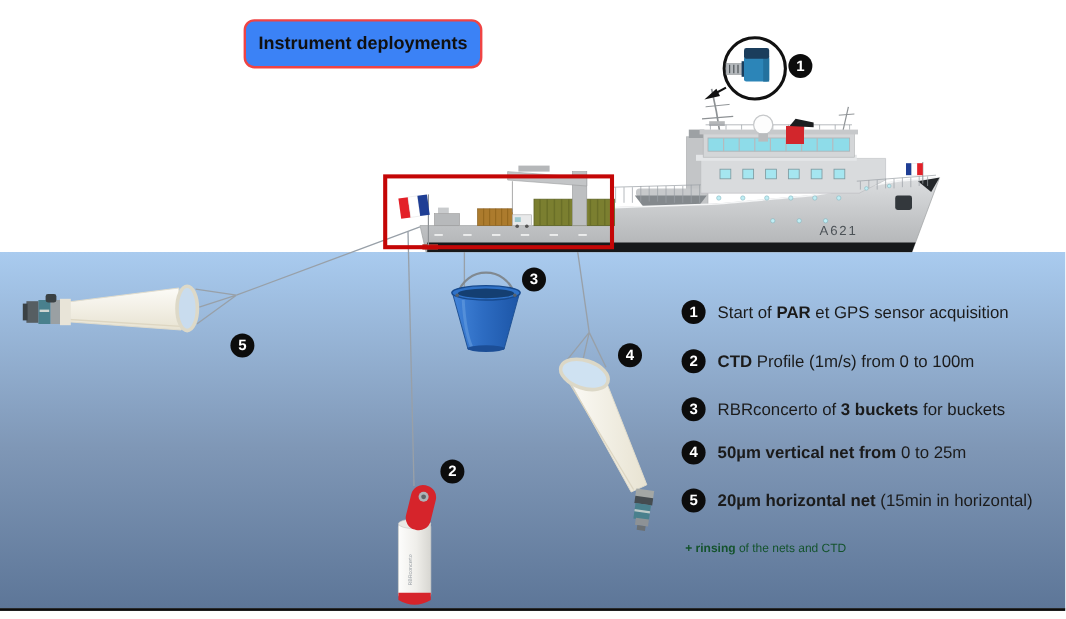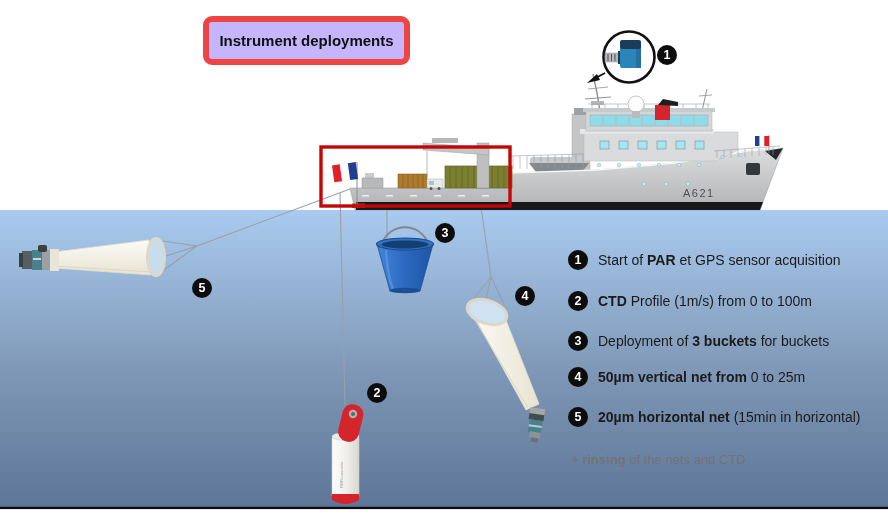--- a/index.html
+++ b/index.html
@@ -1,29 +1,29 @@
 <!DOCTYPE html>
 <html><head>
 <meta charset="utf-8">
 <style>
   html,body{margin:0;padding:0;background:#ffffff}
   .stage{position:relative;width:888px;height:516px;background:#ffffff;overflow:hidden;
          font-family:"Liberation Sans",sans-serif;}
   .abs{position:absolute;}
   svg.scene{position:absolute;left:0;top:0;display:block;}
   svg text{font-family:"Liberation Sans",sans-serif;}
-  .title-box{left:203px;top:16px;width:195px;height:37px;background:#c4b5fd;border:6px solid #ef4444;
+  .title-box{left:203px;top:16px;width:195px;height:37px;background:#3b82f6;border:2px solid #ef4444;
              border-radius:9px;display:flex;align-items:center;justify-content:center;
              font-weight:bold;font-size:15px;color:#101010;}
   .badge{width:20px;height:20px;border-radius:50%;background:#0c0c0c;color:#fff;
          font-size:12.5px;font-weight:bold;display:flex;align-items:center;justify-content:center;
          line-height:1;flex:0 0 auto;}
   .legend-row{left:568px;display:flex;align-items:center;gap:10px;}
   .legend-text{font-size:14px;color:#1b1b1b;white-space:nowrap;}
-  .legend-footer{left:571px;top:452px;font-size:13px;color:#737373;white-space:nowrap;}
+  .legend-footer{left:571px;top:452px;font-size:10px;color:#14532d;white-space:nowrap;}
   .hull-code{left:683px;top:167px;font-size:11px;color:#4b5156;letter-spacing:1.5px;font-weight:500;margin-top:20px;}
 </style>
 </head>
 <body>
 
 <div class="stage">
 
   <svg class="scene" width="888" height="516" viewBox="0 0 888 516">
     <defs>
       <linearGradient id="waterG" x1="0" y1="0" x2="0" y2="1">
@@ -270,21 +270,21 @@
   <div class="abs legend-row" style="top:250px">
     <span class="badge">1</span>
     <span class="legend-text"><span>Start of </span><b>PAR</b><span> et GPS sensor acquisition</span></span>
   </div>
   <div class="abs legend-row" style="top:291px">
     <span class="badge">2</span>
     <span class="legend-text"><span></span><b>CTD</b><span> Profile (1m/s) from 0 to 100m</span></span>
   </div>
   <div class="abs legend-row" style="top:331px">
     <span class="badge">3</span>
-    <span class="legend-text"><span>Deployment of </span><b>3 buckets</b><span> for buckets</span></span>
+    <span class="legend-text"><span>RBRconcerto of </span><b>3 buckets</b><span> for buckets</span></span>
   </div>
   <div class="abs legend-row" style="top:367px">
     <span class="badge">4</span>
     <span class="legend-text"><span></span><b>50µm vertical net from</b><span> 0 to 25m</span></span>
   </div>
   <div class="abs legend-row" style="top:407px">
     <span class="badge">5</span>
     <span class="legend-text"><span></span><b>20µm horizontal net</b><span> (15min in horizontal)</span></span>
   </div>
   <div class="abs legend-footer"><b>+ rinsing</b><span> of the nets and CTD</span></div>

